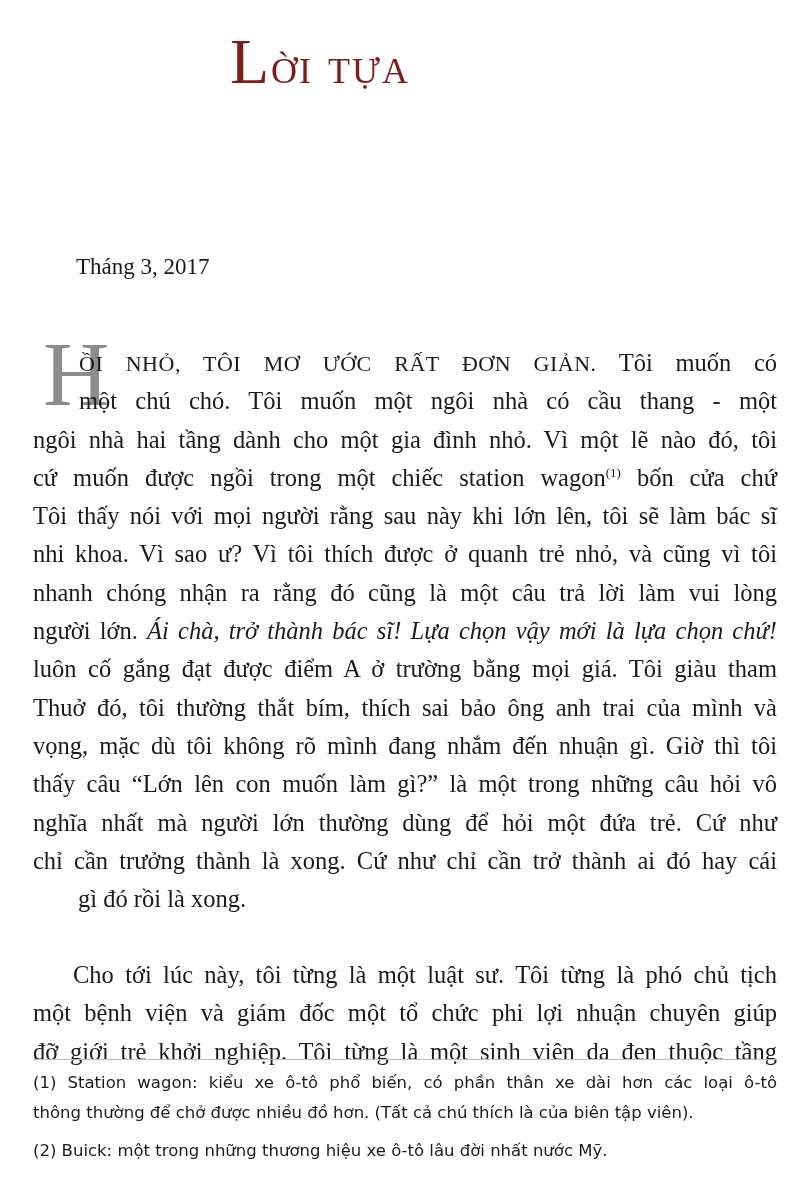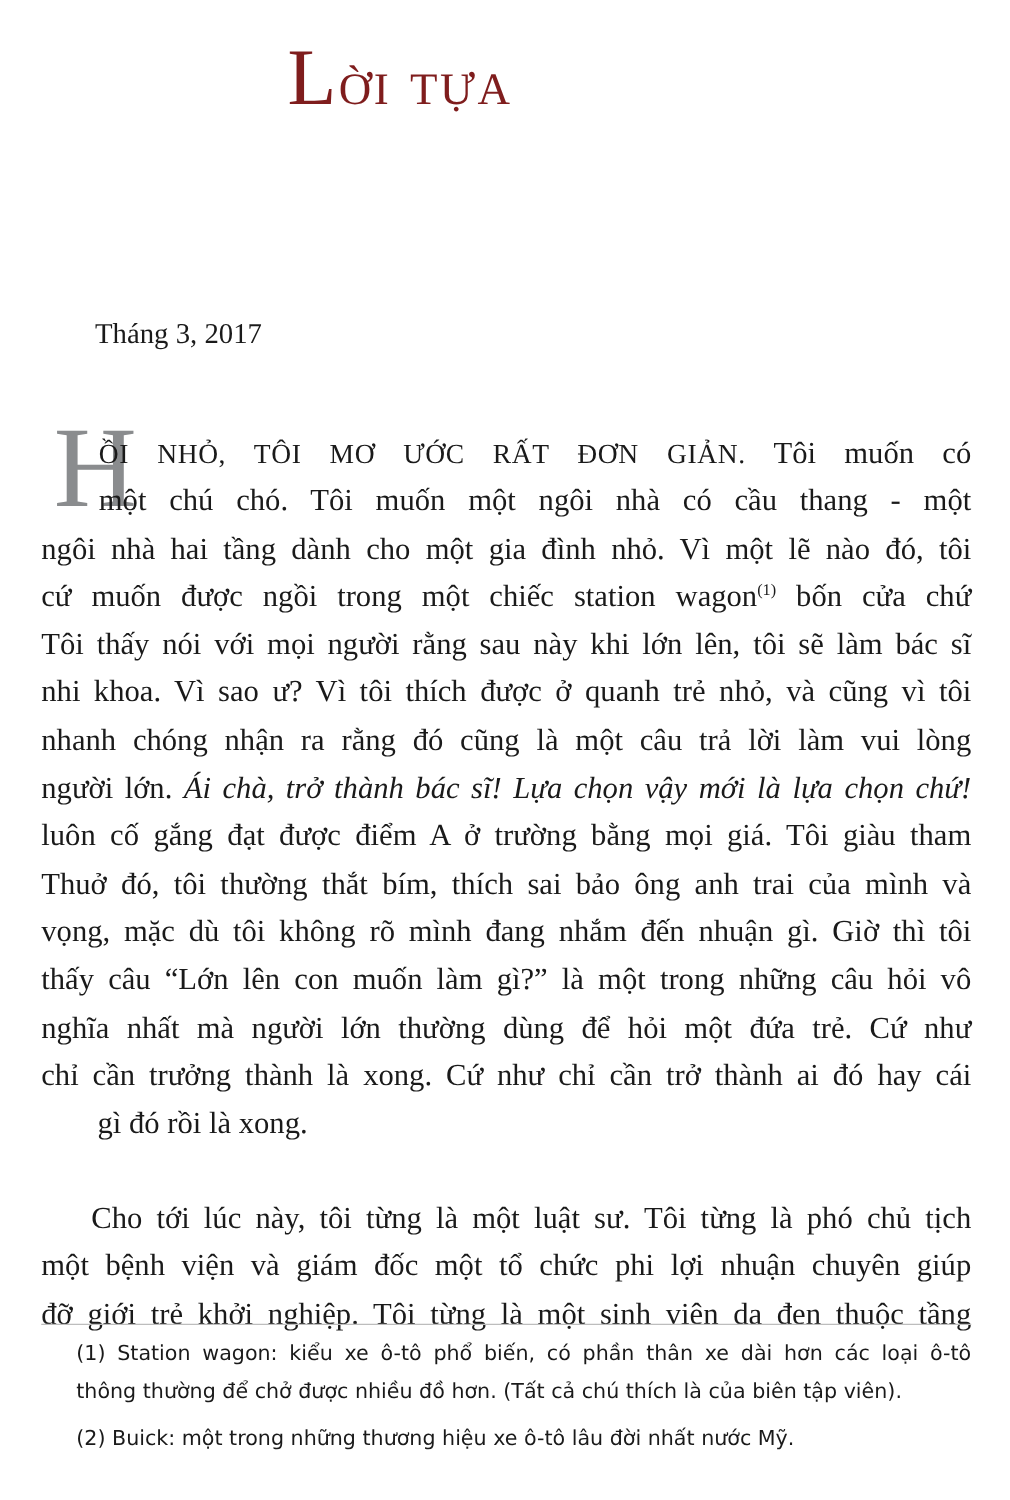--- a/index.html
+++ b/index.html
@@ -92,21 +92,20 @@
       font-family: "DejaVu Sans", sans-serif;
       font-size: 16.5px;
       color: #1a1a1a;
     }
     .fn-line {
       display: block;
       white-space: nowrap;
       line-height: 30px;
       text-align: justify;
       text-align-last: justify;
-      margin-left: 28px;
     }
     .fn-line.last { text-align-last: left; }
     .fn-gap { height: 8px; }
   </style>
 </head>
 <body>
 
 <h1 class="title"><span class="big">L</span><span>ời tựa</span></h1>
 
 <div class="date">Tháng 3, 2017</div>

